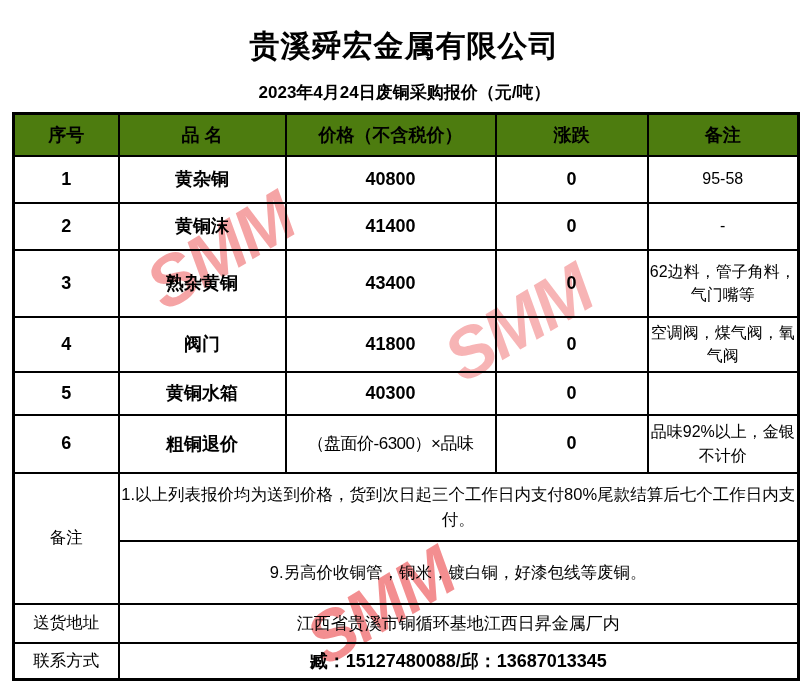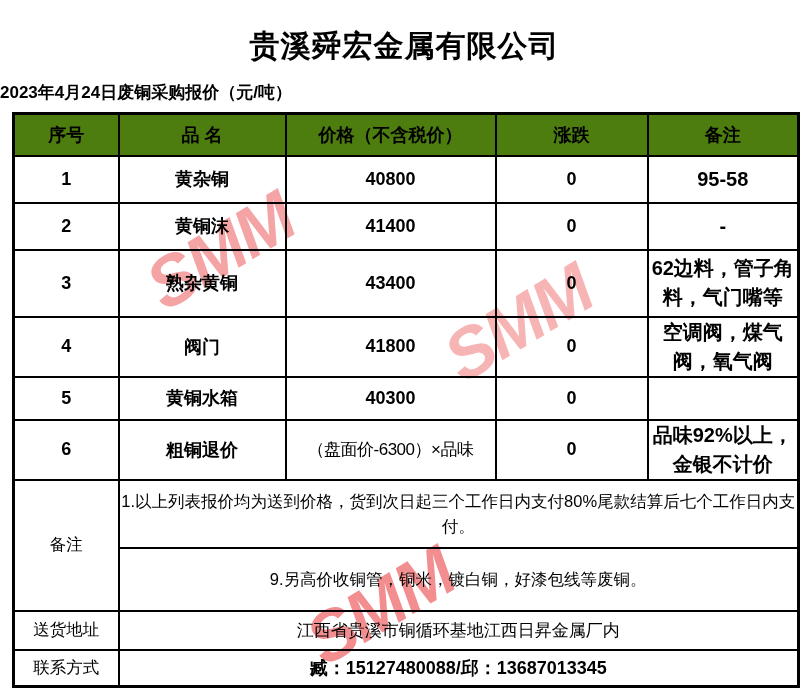--- a/index.html
+++ b/index.html
@@ -20,20 +20,21 @@
     width: 100%;
     text-align: center;
     font-size: 30px;
     font-weight: bold;
     letter-spacing: 1px;
   }
   .subtitle {
     position: absolute;
     top: 81px; left: 0;
     width: 100%;
+    text-align: center;
     font-size: 17px;
     font-weight: bold;
   }
   
   .wm {
     position: absolute;
     z-index: 0;
     font-size: 70px;
     font-weight: bold;
     font-style: italic;
@@ -73,22 +74,22 @@
     background: #4d7c0f;
     font-size: 18px;
     font-weight: bold;
     height: 42px;
   }
   td.num, td.name, td.price-val, td.chg {
     font-size: 18px;
     font-weight: bold;
   }
   td.remark {
-    font-size: 20px;
-    font-weight: bold;
+    font-size: 16px;
+    font-weight: normal;
     line-height: 1.45;
     padding: 0 2px;
   }
   td.formula { font-size: 17px; font-weight: normal; letter-spacing: -0.5px; }
   tr.r1 { height: 47px; }
   tr.r2 { height: 47px; }
   tr.r3 { height: 67px; }
   tr.r4 { height: 55px; }
   tr.r5 { height: 43px; }
   tr.r6 { height: 58px; }

